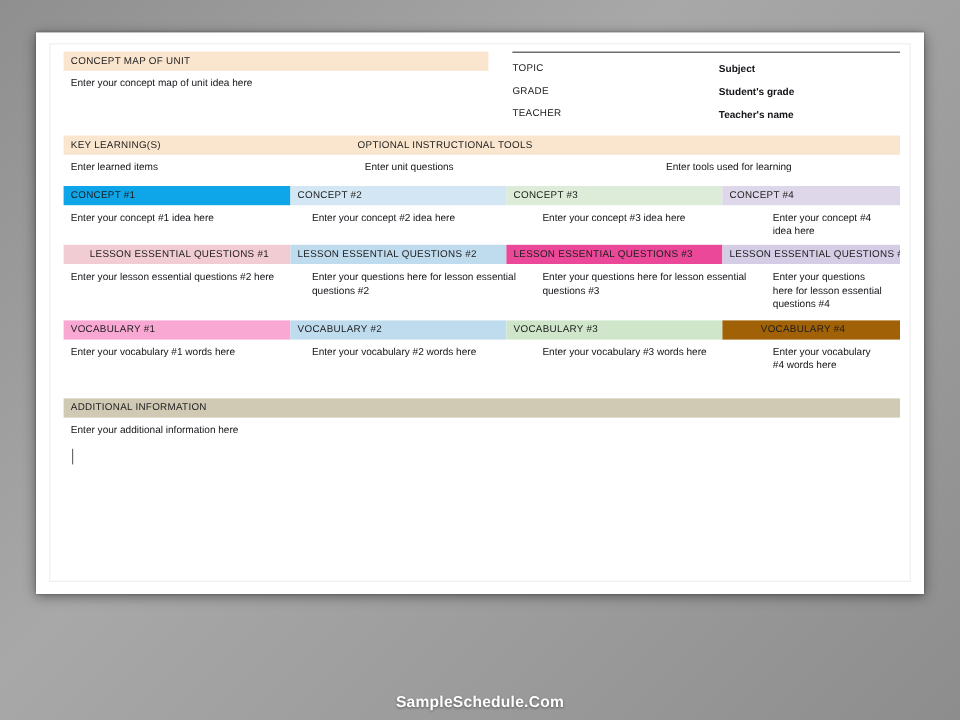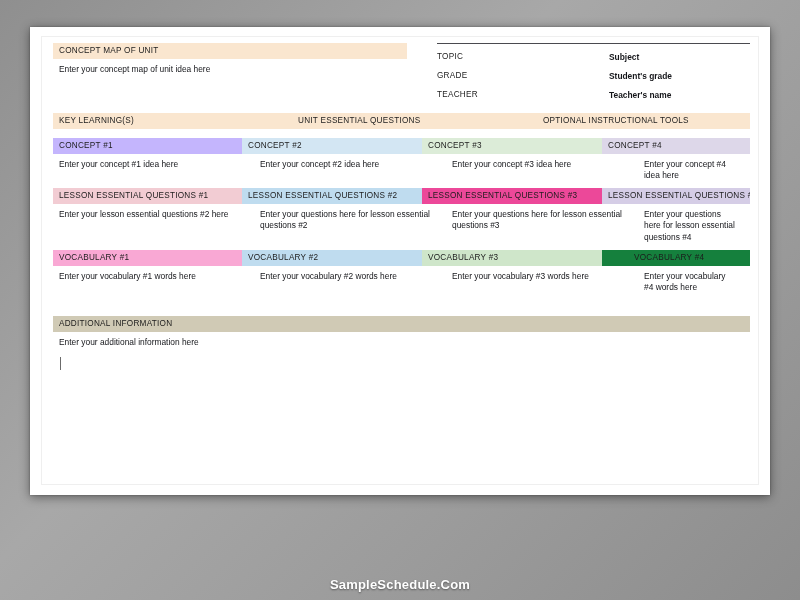--- a/index.html
+++ b/index.html
@@ -70,21 +70,21 @@
   #concept-map-block {
     position: absolute;
     left: 0;
     top: 0;
     width: 354px;
   }
   #concept-map-header { background: #fae6cf; }
 
   #meta-block {
     position: absolute;
-    left: 384px;
+    left: 374px;
     top: 0;
     right: 0;
   }
   #meta-rule {
     height: 0;
     border-top: 1.6px solid #4a4a4f;
     margin-bottom: 3px;
   }
   .meta-row {
     display: flex;
@@ -150,34 +150,34 @@
   }
   .cell-body {
     font-size: 8.4px;
     color: #15161a;
     line-height: 11.4px;
     padding: 5px 14px 0 6px;
     min-height: 13px;
   }
 
   
-  .c1-light { background: #c4b5fd; }
+  .c1-light { background: #0ea5e9; }
   .c2-light { background: #d3e6f3; }
   .c3-light { background: #dcecd8; }
   .c4-light { background: #ddd7e9; }
   
-  .c1-mid { background: #f2ccd3; }
+  .c1-mid { background: #f2ccd3; text-align: center; }
   .c2-mid { background: #bfdcef; }
   .c3-mid { background: #ec4899; }
   .c4-mid { background: #d5cde6; }
   
   .c1-voc { background: #f9a8d4; }
   .c2-voc { background: #bfdcef; }
   .c3-voc { background: #cfe6ca; }
-  .c4-voc { background: #15803d; padding-left: 32px; }
+  .c4-voc { background: #a16207; padding-left: 32px; }
 
   .spacer-sm { height: 9px; }
   .spacer-md { height: 22px; }
 
   
   #additional-header {
     background: #d0cab5;
   }
   #caret {
     width: 1px;
@@ -231,22 +231,26 @@
             <span class="meta-label">TEACHER</span>
             <span class="meta-value">Teacher's name</span>
           </div>
         </div>
       </div>
 
       <div class="spacer-sm"></div>
 
       <div id="key-learning-header">
         <div class="kl-c1">KEY LEARNING(S)</div>
-        <div class="kl-c2">UNIT ESSENTIAL QUESTIONS</div>
         <div class="kl-c3">OPTIONAL INSTRUCTIONAL TOOLS</div>
+      </div>
+      <div id="key-learning-body">
+        <div class="kl-c1">Enter learned items</div>
+        <div class="kl-c2">Enter unit questions</div>
+        <div class="kl-c3">Enter tools used for learning</div>
       </div>
 
       <div class="spacer-sm"></div>
 
       <div class="grid-row">
         <div class="col col-1 cell-head c1-light">CONCEPT #1</div>
         <div class="col col-2 cell-head c2-light">CONCEPT #2</div>
         <div class="col col-3 cell-head c3-light">CONCEPT #3</div>
         <div class="col col-4 cell-head c4-light">CONCEPT #4</div>
       </div>

